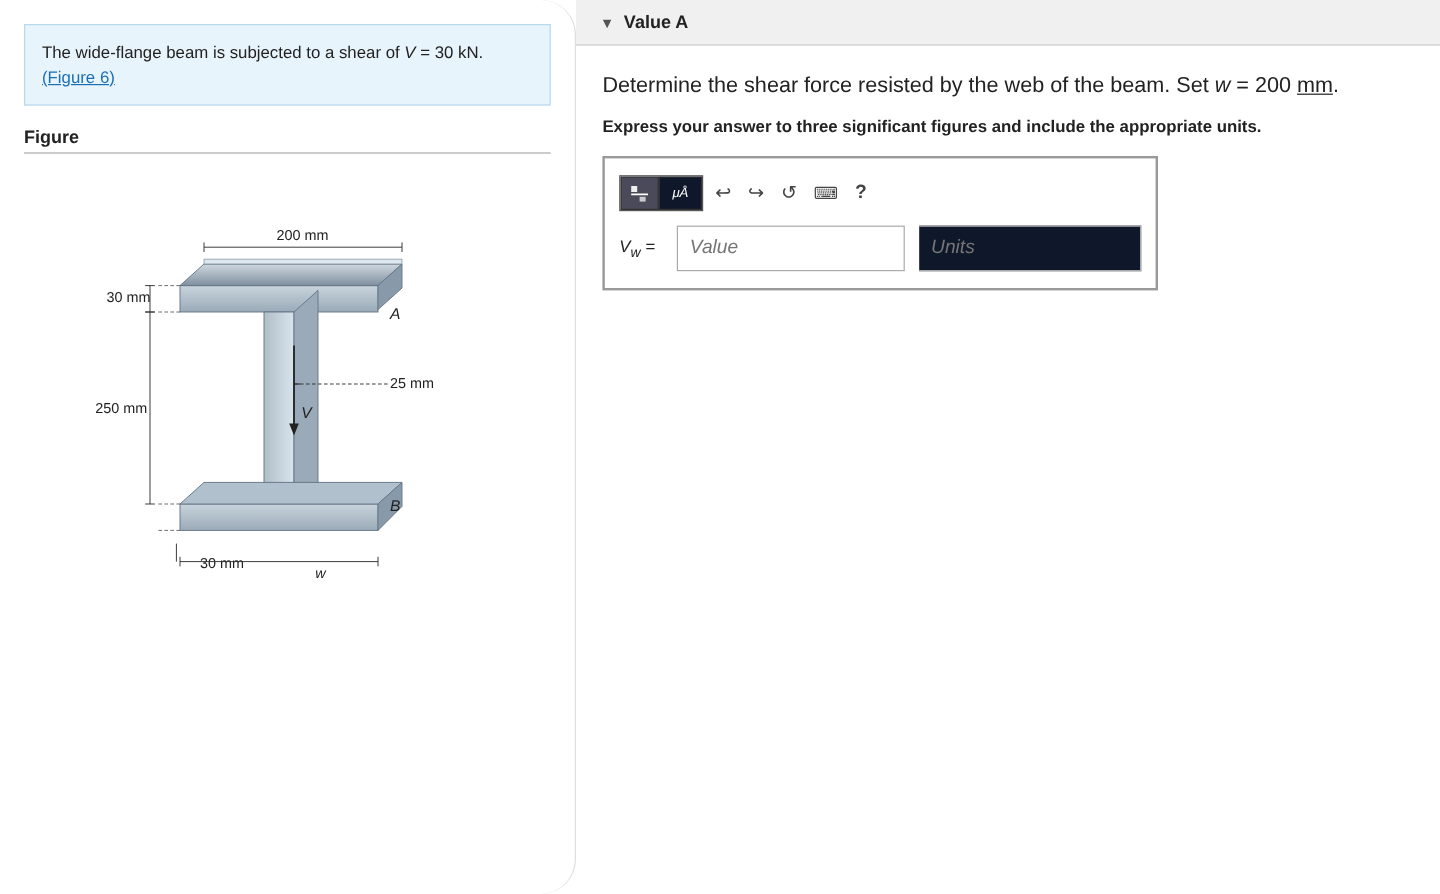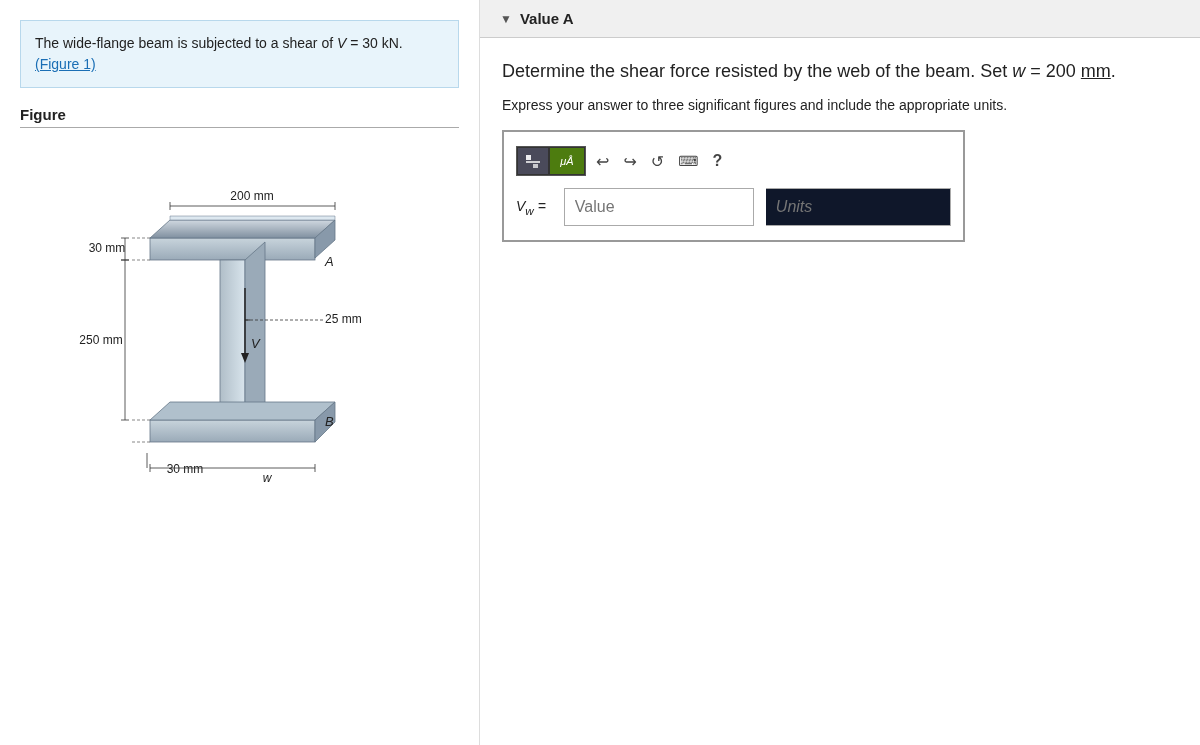--- a/index.html
+++ b/index.html
@@ -12,20 +12,21 @@
     .layout {
       display: flex;
       width: 1200px;
       min-height: 745px;
     }
     
     .left-panel {
       width: 480px;
       padding: 20px 20px 20px 20px;
       border-right: 1px solid #ddd;
+      border-radius: 29px;
     }
     .problem-box {
       background: #e8f4fb;
       border: 1px solid #b8d8ec;
       padding: 12px 14px;
       margin-bottom: 18px;
       font-size: 14px;
       line-height: 1.5;
     }
     .problem-box .figure-link {
@@ -70,21 +71,21 @@
     }
     .part-content {
       padding: 20px 22px;
     }
     .instruction-text {
       font-size: 18px;
       margin-bottom: 10px;
       line-height: 1.5;
     }
     .instruction-bold {
-      font-weight: normal;
+      font-weight: bold;
       font-size: 14px;
       margin-bottom: 14px;
       line-height: 1.5;
     }
     .answer-box {
       border: 2px solid #999;
       padding: 14px 12px;
       display: inline-block;
       min-width: 460px;
     }
@@ -100,21 +101,21 @@
       justify-content: center;
       background: #4a4a5a;
       border: 1px solid #333;
       color: #fff;
       width: 32px;
       height: 28px;
       cursor: pointer;
       font-size: 11px;
     }
     .toolbar-btn-ua {
-      background: #4d7c0f;
+      background: #0f172a;
       border: 1px solid #333;
       color: #fff;
       width: 36px;
       height: 28px;
       cursor: pointer;
       font-size: 11px;
       display: flex;
       align-items: center;
       justify-content: center;
     }
@@ -136,20 +137,21 @@
       margin-right: 6px;
       font-style: italic;
       white-space: nowrap;
     }
     .value-input {
       width: 190px;
       height: 38px;
       border: 1px solid #aaa;
       padding: 6px 10px;
       font-size: 16px;
+      font-style: italic;
       color: #888;
       background: #fff;
       outline: none;
     }
     .units-input {
       width: 185px;
       height: 38px;
       border: 1px solid #aaa;
       border-left: none;
       padding: 6px 10px;
@@ -169,21 +171,21 @@
   </style>
 </head>
 <body>
 
 <div class="layout">
 
   <div class="left-panel">
     <div class="problem-box">
       <span>The wide-flange beam is subjected to a shear of </span><span><i>V</i> = 30 kN.</span>
       <br>
-      <span class="figure-link">(Figure 1)</span>
+      <span class="figure-link">(Figure 6)</span>
     </div>
     <div class="figure-heading">Figure</div>
     <div class="figure-area">
 
       <div class="beam-svg-container">
         <svg width="350" height="340" viewBox="0 0 350 340" xmlns="http://www.w3.org/2000/svg">
 
           <defs>
             <linearGradient id="topGrad" x1="0" y1="0" x2="0" y2="1">
               <stop offset="0%" stop-color="#d0d8e0"></stop>

